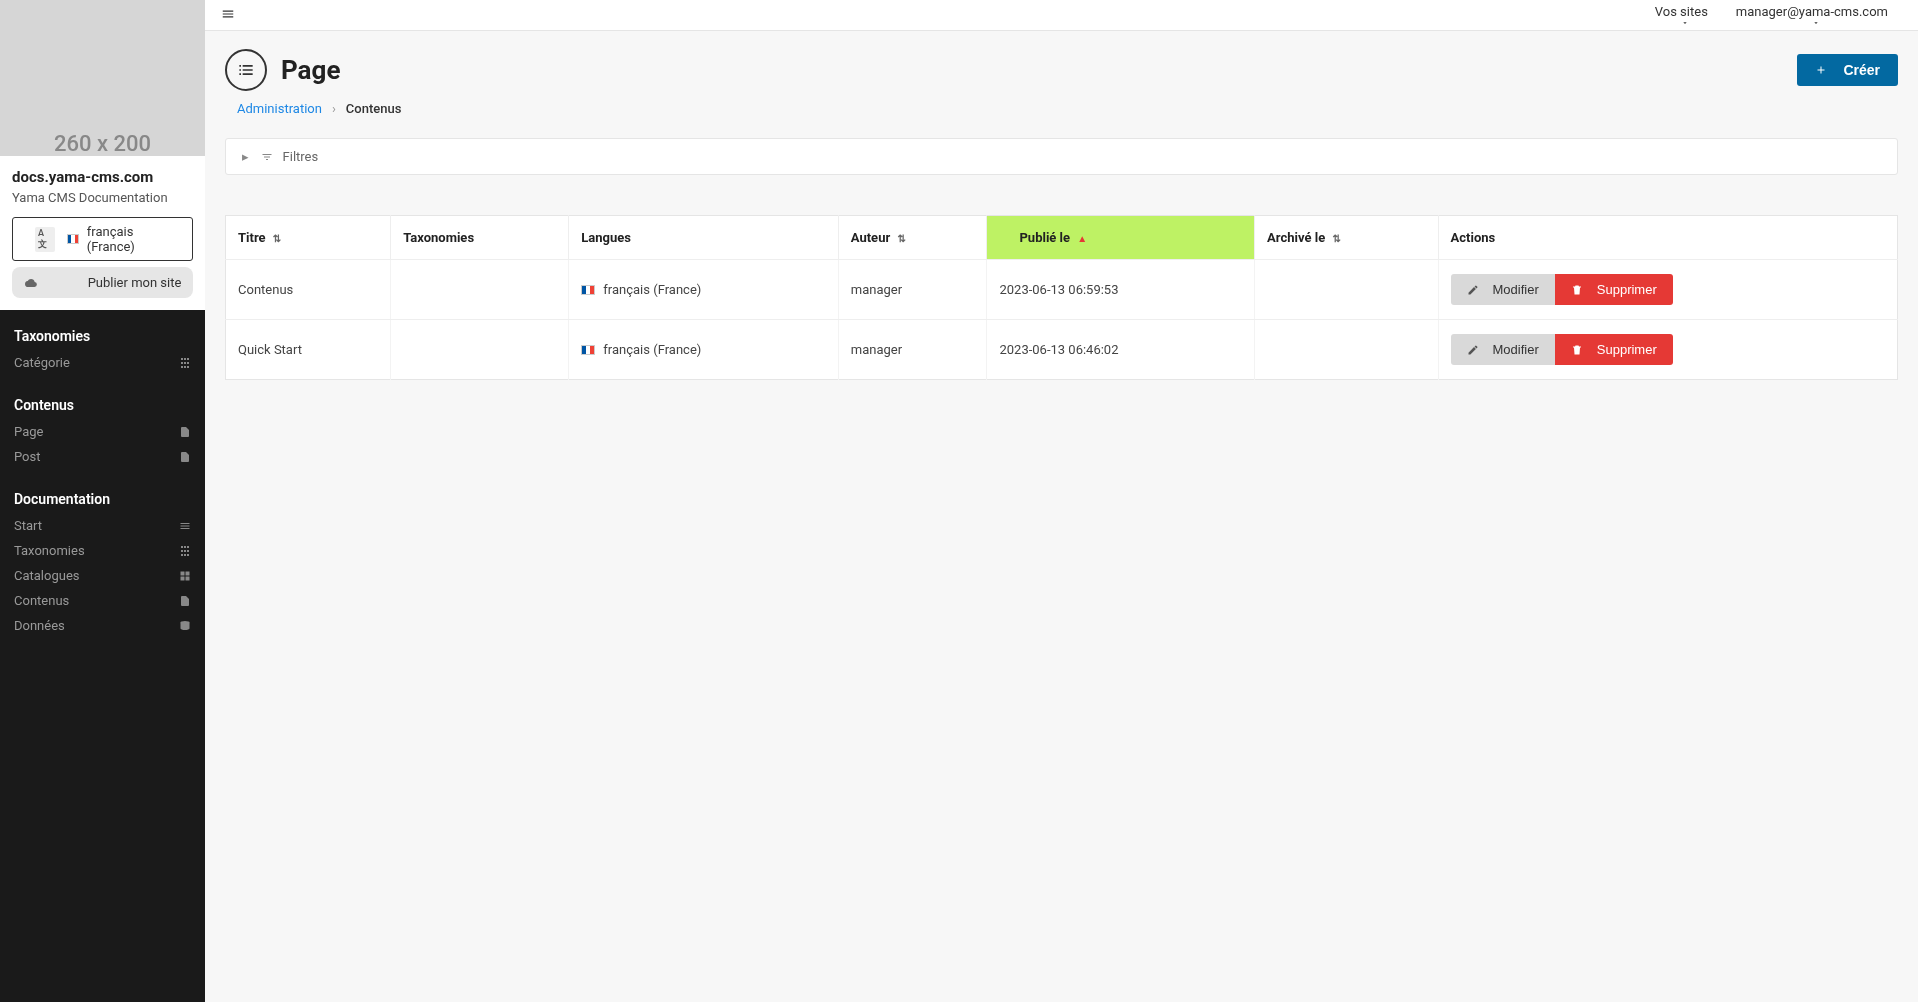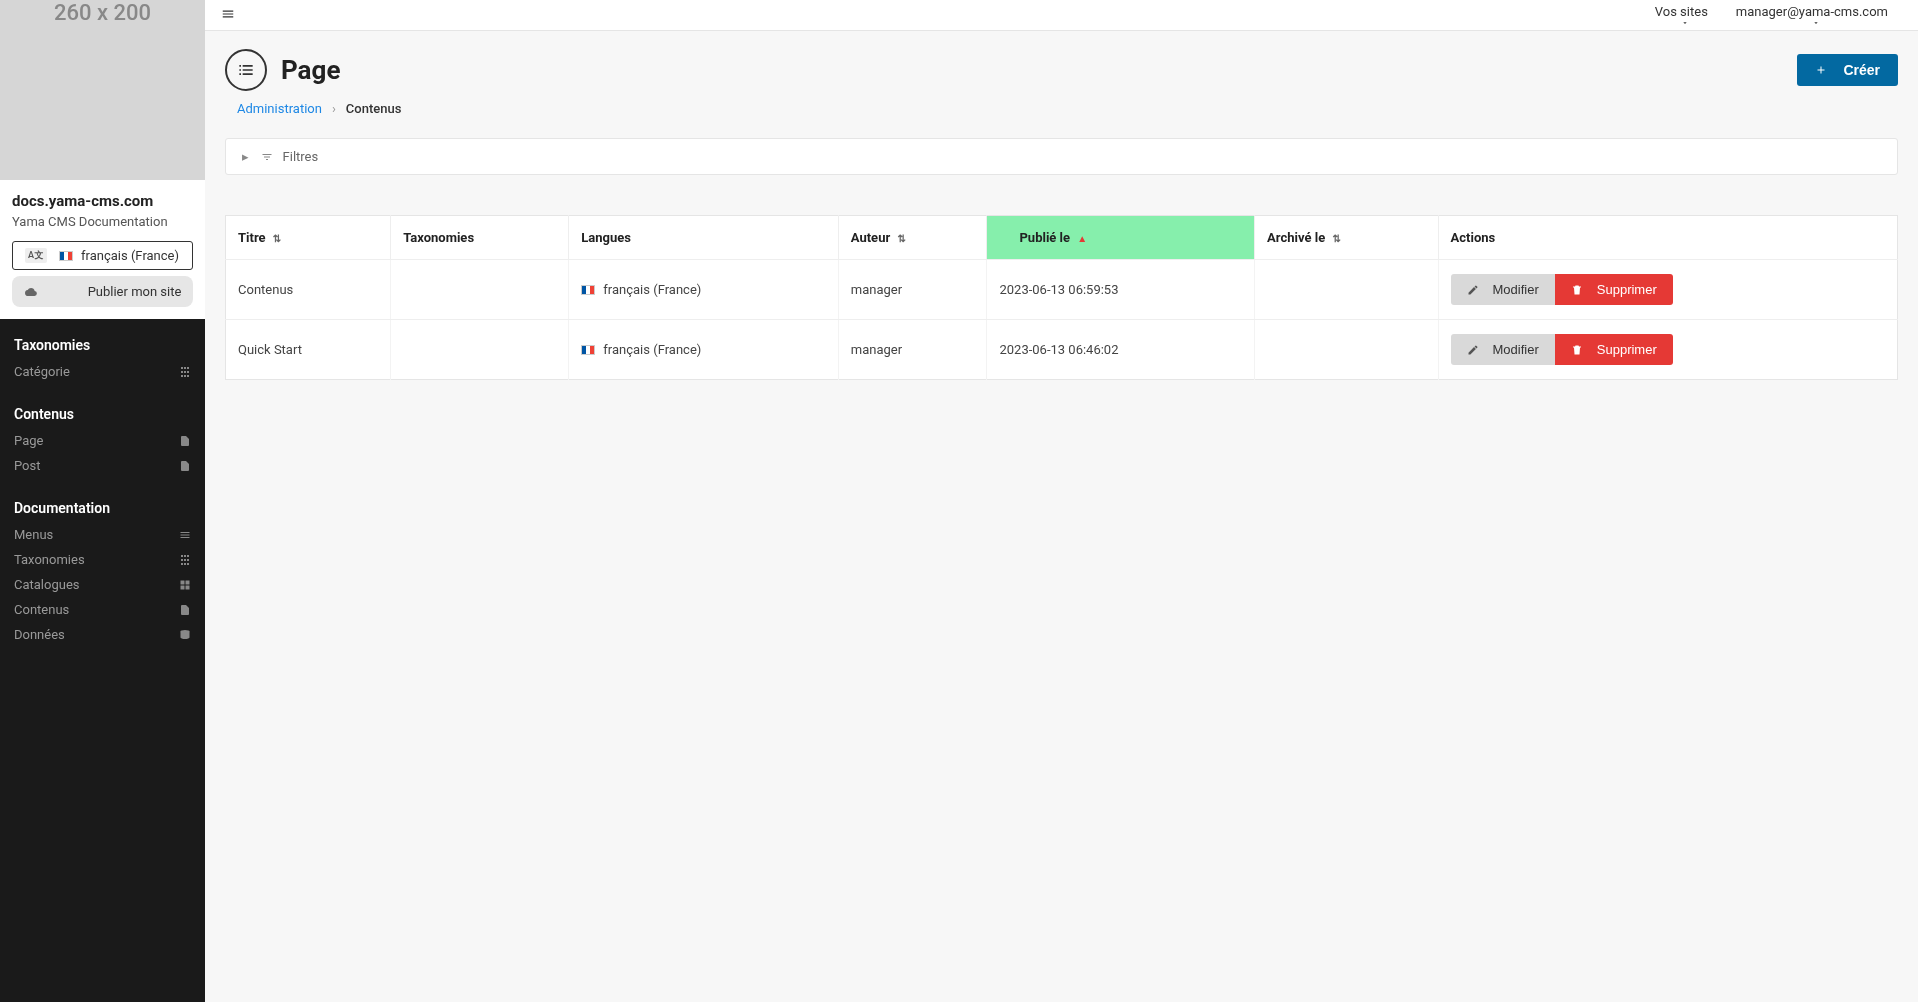--- a/index.html
+++ b/index.html
@@ -2,26 +2,26 @@
 <html><head>
 <meta charset="utf-8">
 <style>
 * { margin: 0; padding: 0; box-sizing: border-box; }
 body { font-family: -apple-system, BlinkMacSystemFont, "Segoe UI", Roboto, "Helvetica Neue", Arial, sans-serif; font-size: 14px; color: #333; background: #f5f5f5; }
 
 .layout { display: flex; min-height: 100vh; }
 
 
 .sidebar { width: 205px; background: #1a1a1a; display: flex; flex-direction: column; flex-shrink: 0; }
-.sidebar-logo { width: 100%; height: 180px; background: #d6d6d6; display: flex; align-items: flex-start; justify-content: center; color: #888; font-size: 22px; font-weight: 500; }
+.sidebar-logo { width: 100%; height: 156px; background: #d6d6d6; display: flex; align-items: flex-end; justify-content: center; color: #888; font-size: 22px; font-weight: 500; }
 .sidebar-site-info { background: #fff; padding: 12px; }
 .sidebar-site-domain { font-weight: 700; font-size: 15px; color: #222; }
 .sidebar-site-desc { font-size: 13px; color: #555; margin-top: 4px; }
 .sidebar-controls { padding: 0 12px 12px 12px; background: #fff; }
-.lang-select { display: flex; align-items: center; border: 1px solid #333; border-radius: 3px; padding: 6px 12px; margin-bottom: 6px; cursor: pointer; background: #fff; }
+.lang-select { display: flex; align-items: center; border: 1px solid #333; border-radius: 3px; padding: 6px 22px; margin-bottom: 6px; cursor: pointer; background: #fff; }
 .lang-select .lang-badge { font-size: 9px; background: #eee; padding: 1px 3px; border-radius: 2px; margin-right: 12px; color: #555; font-weight: 600; letter-spacing: 0.5px; }
 .lang-select .flag-icon { margin-right: 8px; }
 .lang-select span.label { font-size: 13px; color: #333; }
 .publish-btn { display: flex; align-items: center; justify-content: center; background: #e6e6e6; border-radius: 8px; padding: 8px; cursor: pointer; font-size: 13px; color: #333; gap: 40px; }
 .publish-btn svg { margin-right: 10px; }
 
 .sidebar-section { padding: 12px 0 4px 0; }
 .sidebar-section-title { color: #fff; font-weight: 600; font-size: 14px; padding: 6px 14px; }
 .sidebar-item { display: flex; align-items: center; justify-content: space-between; padding: 5px 14px; color: #999; font-size: 13px; cursor: pointer; gap: 15px; }
 .sidebar-item svg { width: 12px; height: 12px; fill: #888; }
@@ -48,21 +48,21 @@
 .breadcrumb .bc-current { color: #333; font-weight: 500; }
 
 .filters-panel { background: #fff; border: 1px solid #e5e5e5; border-radius: 3px; padding: 10px 16px; display: flex; align-items: center; cursor: pointer; margin-bottom: 40px; }
 .filters-panel .chevron { margin-right: 12px; color: #888; }
 .filters-panel .filter-icon { margin-right: 10px; color: #888; }
 .filters-panel span { font-size: 13px; color: #666; }
 
 .data-table { width: 100%; background: #fff; border: 1px solid #e5e5e5; border-radius: 3px; border-collapse: collapse; }
 .data-table th, .data-table td { padding: 14px 12px; text-align: left; font-size: 13px; border-bottom: 1px solid #eee; }
 .data-table th { font-weight: 700; color: #222; border-right: 1px solid #eee; }
-.data-table th.sorted { background: #86efac; padding-left: 32px; }
+.data-table th.sorted { background: #bef264; padding-left: 32px; }
 .data-table th .sort-icon { margin-left: 4px; font-size: 10px; color: #666; display: inline-block; }
 .data-table td { color: #444; border-right: 1px solid #f3f3f3; }
 .data-table td:last-child, .data-table th:last-child { border-right: none; }
 .data-table tbody tr:last-child td { border-bottom: none; }
 
 .lang-cell { display: flex; align-items: center; }
 .lang-cell .flag-icon { margin-right: 8px; }
 
 .actions-cell { display: flex; gap: 0; }
 .btn-modify { background: #d9d9d9; color: #333; border: none; padding: 8px 16px; display: flex; align-items: center; cursor: pointer; font-size: 13px; font-weight: 500; border-radius: 3px 0 0 3px; }
@@ -120,21 +120,21 @@
         <span>Post</span>
         <svg viewBox="0 0 24 24">
             <path d="M14 2H6a2 2 0 0 0-2 2v16a2 2 0 0 0 2 2h12a2 2 0 0 0 2-2V8l-6-6z"></path>
           </svg>
       </div>
     </div>
 
     <div class="sidebar-section">
       <div class="sidebar-section-title">Documentation</div>
       <div class="sidebar-item">
-        <span>Menus</span>
+        <span>Start</span>
         <svg viewBox="0 0 24 24">
             <path d="M3 6h18v2H3zm0 5h18v2H3zm0 5h18v2H3z"></path>
           </svg>
       </div>
       <div class="sidebar-item">
         <span>Taxonomies</span>
         <svg viewBox="0 0 24 24">
             <path d="M4 2h4v4H4zm6 0h4v4h-4zm6 0h4v4h-4zM4 10h4v4H4zm6 0h4v4h-4zm6 0h4v4h-4zM4 18h4v4H4zm6 0h4v4h-4zm6 0h4v4h-4z"></path>
           </svg>
       </div>

